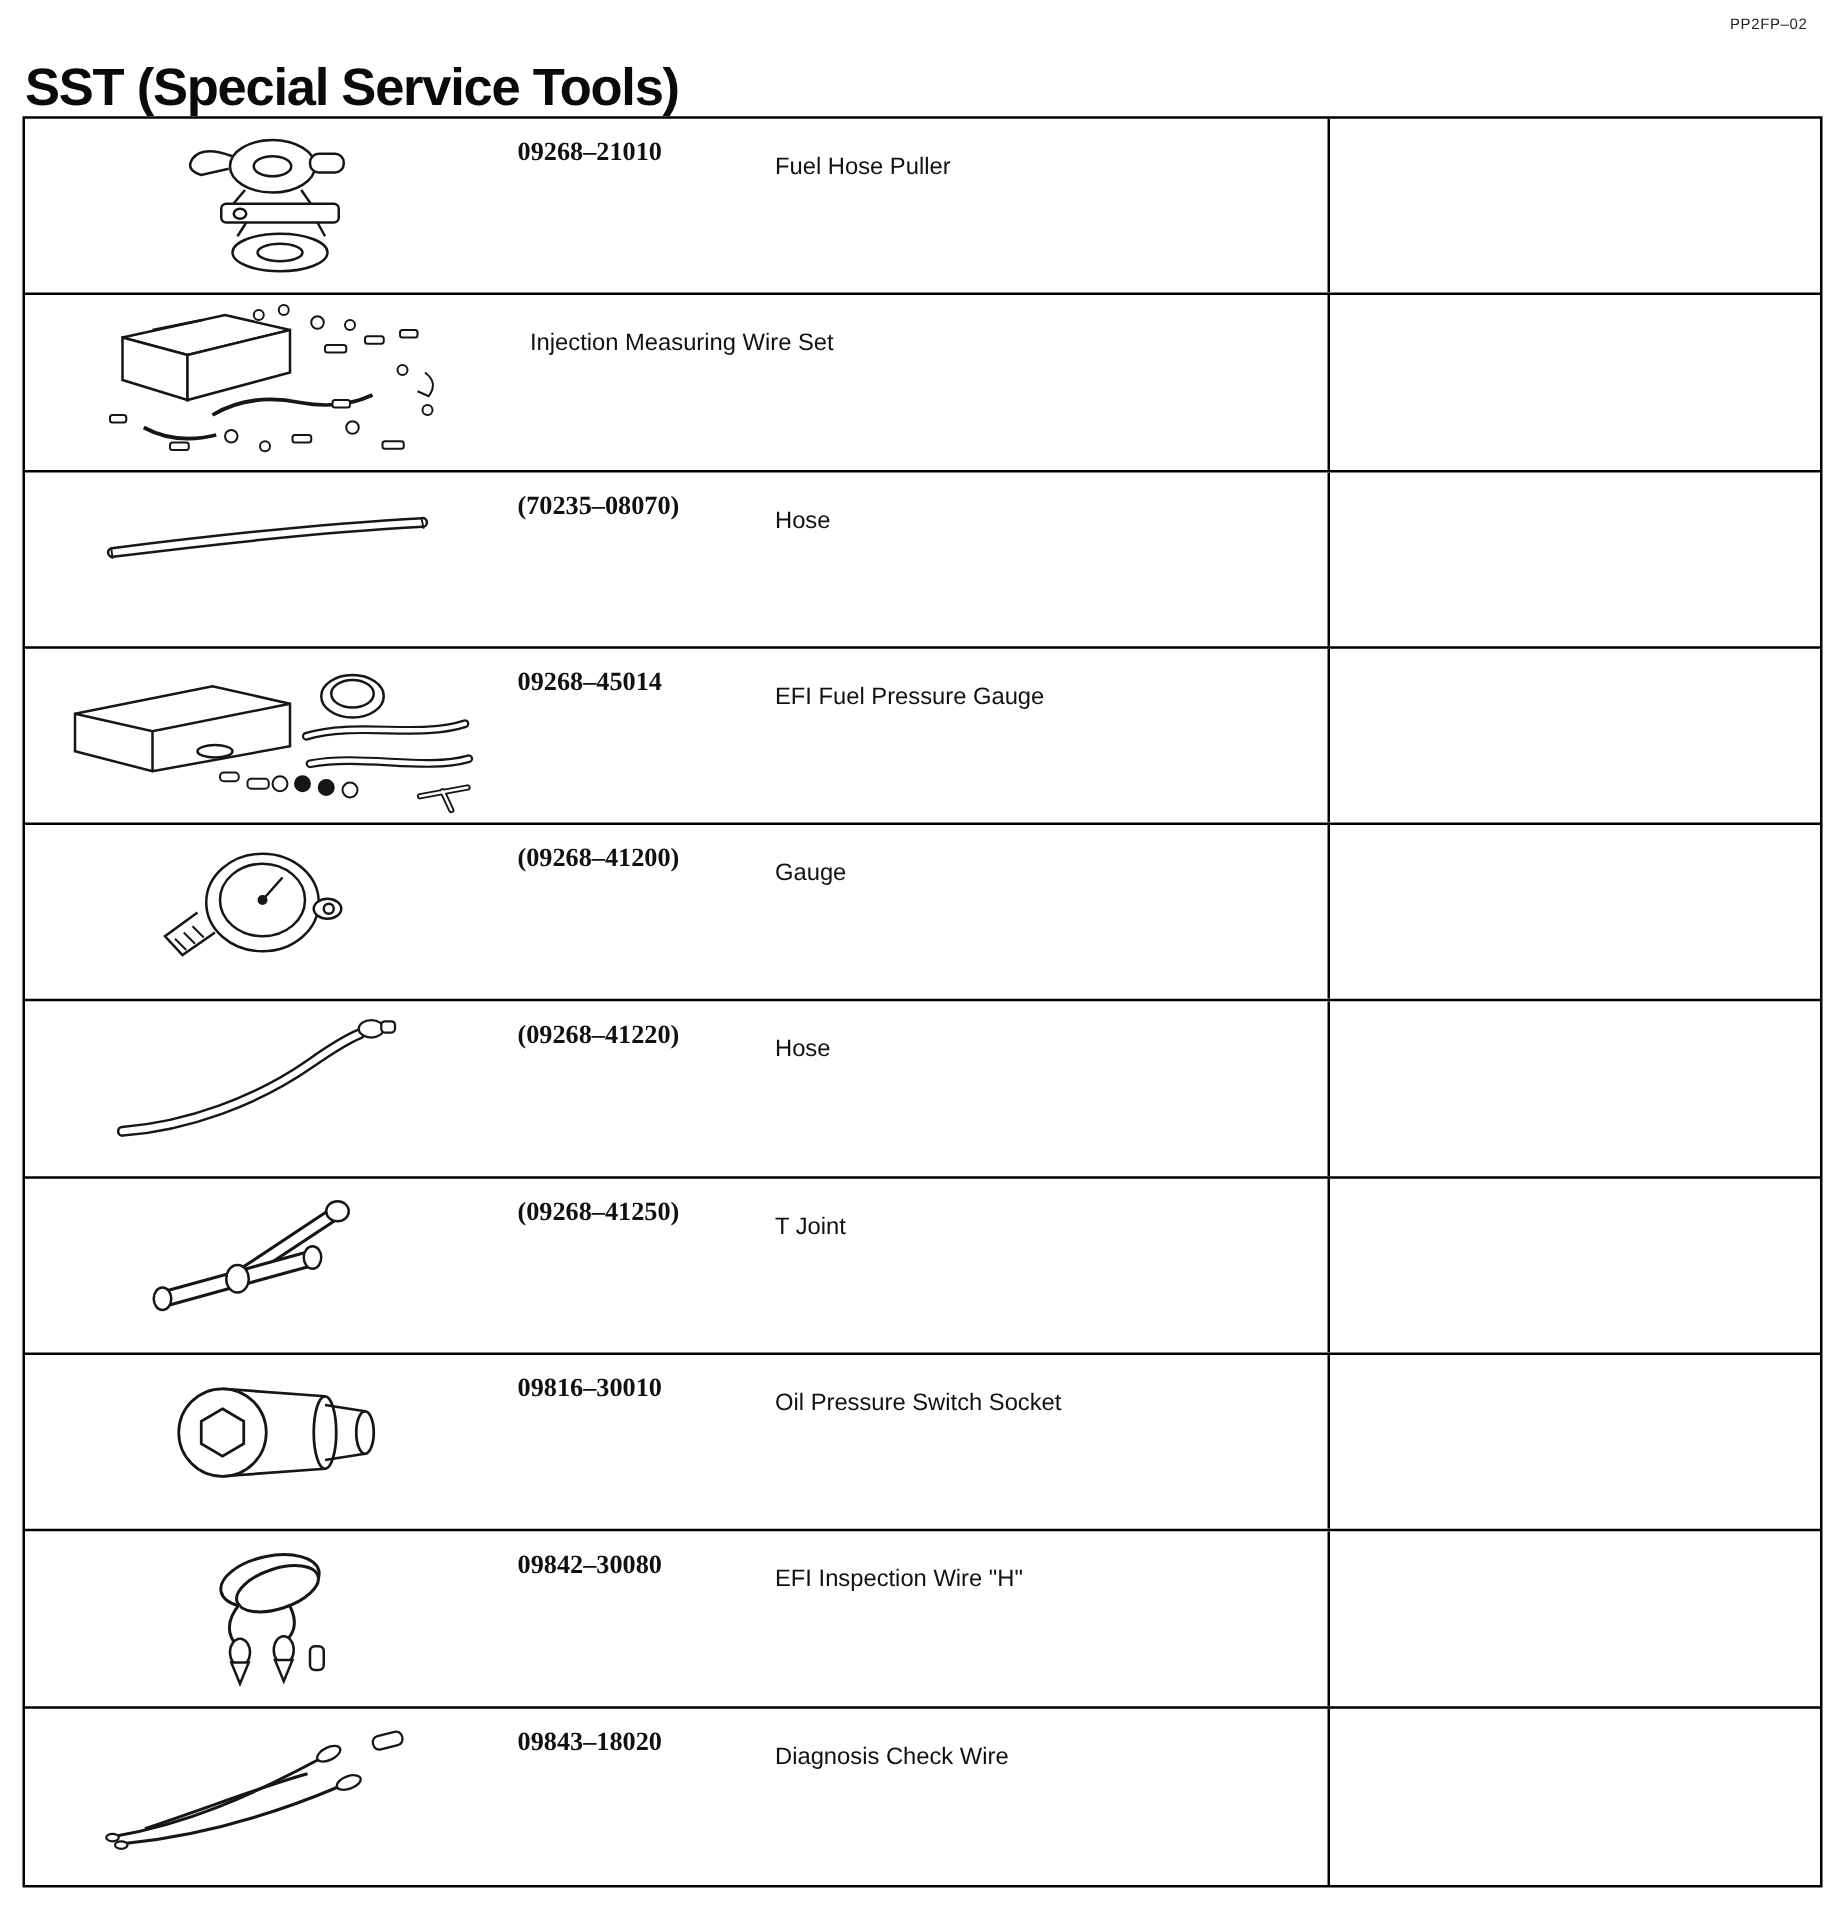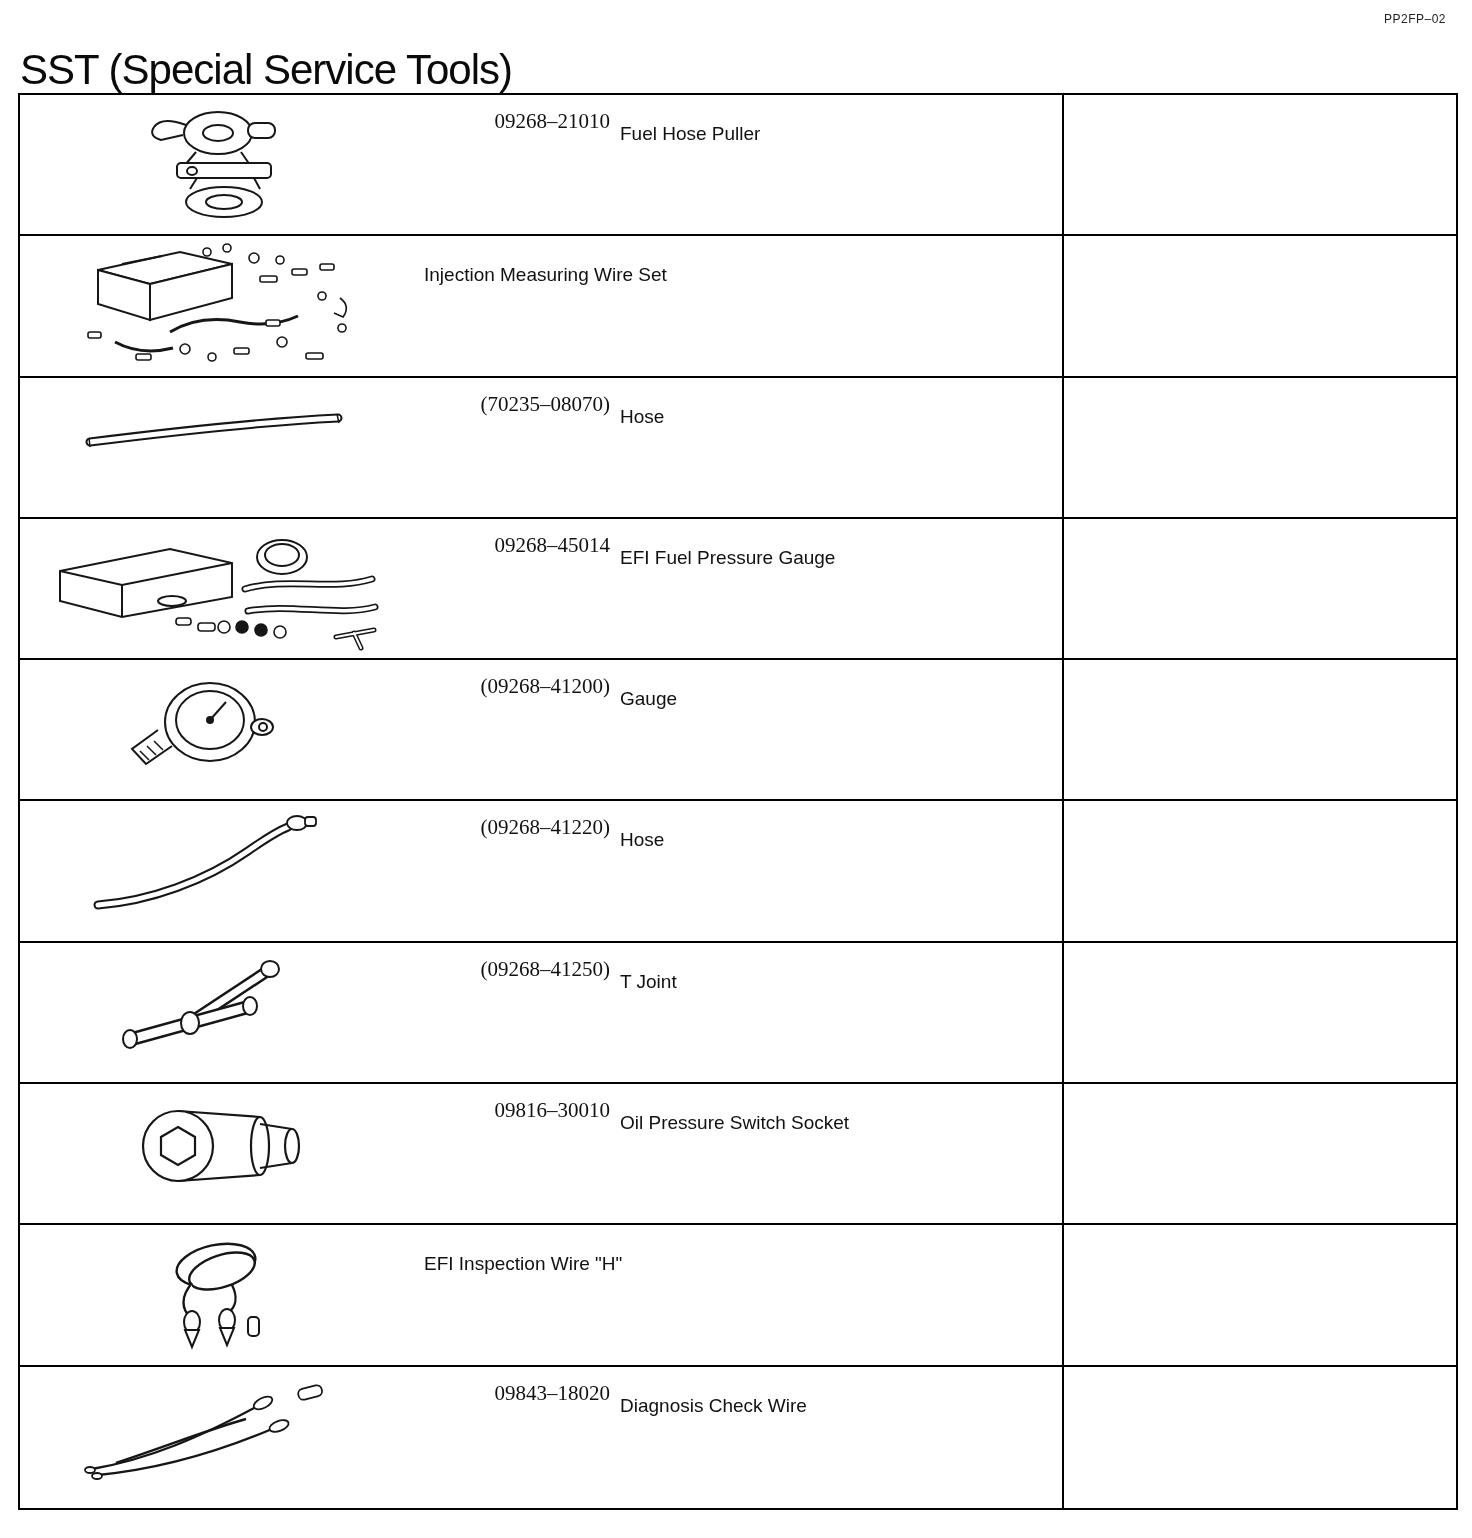--- a/index.html
+++ b/index.html
@@ -21,21 +21,21 @@
     font-size: 12px;
     letter-spacing: 0.5px;
     color: #222;
     margin-left: 36px;
   }
   .page-title {
     position: absolute;
     top: 18px;
     left: 20px;
     font-size: 42px;
-    font-weight: normal;
+    font-weight: bold;
     letter-spacing: -1px;
     color: #0a0a0a;
   }
   .sst-table {
     position: absolute;
     top: 93px;
     left: 18px;
     width: 1440px;
     border: 2px solid #000;
     box-sizing: border-box;
@@ -51,25 +51,26 @@
   .sst-row:last-child { border-bottom: none; }
   .cell-illustration {
     width: 394px;
     flex: none;
     position: relative;
   }
   .cell-illustration svg { display: block; }
   .cell-part {
     width: 196px;
     flex: none;
-    text-align: right;
+    text-align: left;
     padding-top: 14px;
     font-family: "Liberation Serif", serif;
     font-size: 21px;
     white-space: nowrap;
+    font-weight: bold;
   }
   .cell-name {
     flex: 1;
     padding: 28px 6px 0 10px;
     font-size: 19px;
   }
   .cell-notes {
     width: 394px;
     flex: none;
     border-left: 2px solid #000;
@@ -276,20 +277,21 @@
         </g>
         <g class="illus" stroke-width="2" fill="#fff">
           <ellipse cx="172" cy="97" rx="8" ry="11"></ellipse>
           <polygon points="165,105 179,105 172,122"></polygon>
           <ellipse cx="207" cy="95" rx="8" ry="11"></ellipse>
           <polygon points="200,103 214,103 207,120"></polygon>
           <rect x="228" y="92" width="11" height="19" rx="4"></rect>
         </g>
       </svg>
     </div>
+    <div class="cell-part">09842–30080</div>
     <div class="cell-name">EFI Inspection Wire "H"</div>
     <div class="cell-notes"></div>
   </div>
 
   <div class="sst-row">
     <div class="cell-illustration">
       <svg width="394" height="139" viewBox="0 0 394 139">
         <g class="illus" stroke-width="2.4" fill="none">
           <path d="M72 102 C130 92 180 70 236 40"></path>
           <path d="M78 108 C140 102 200 84 252 62"></path>

